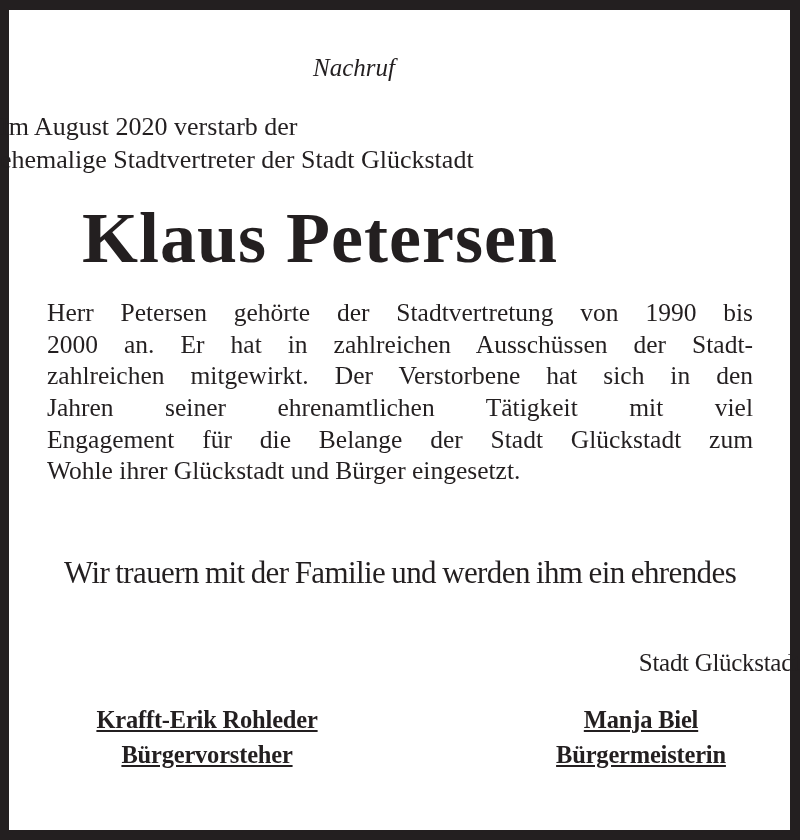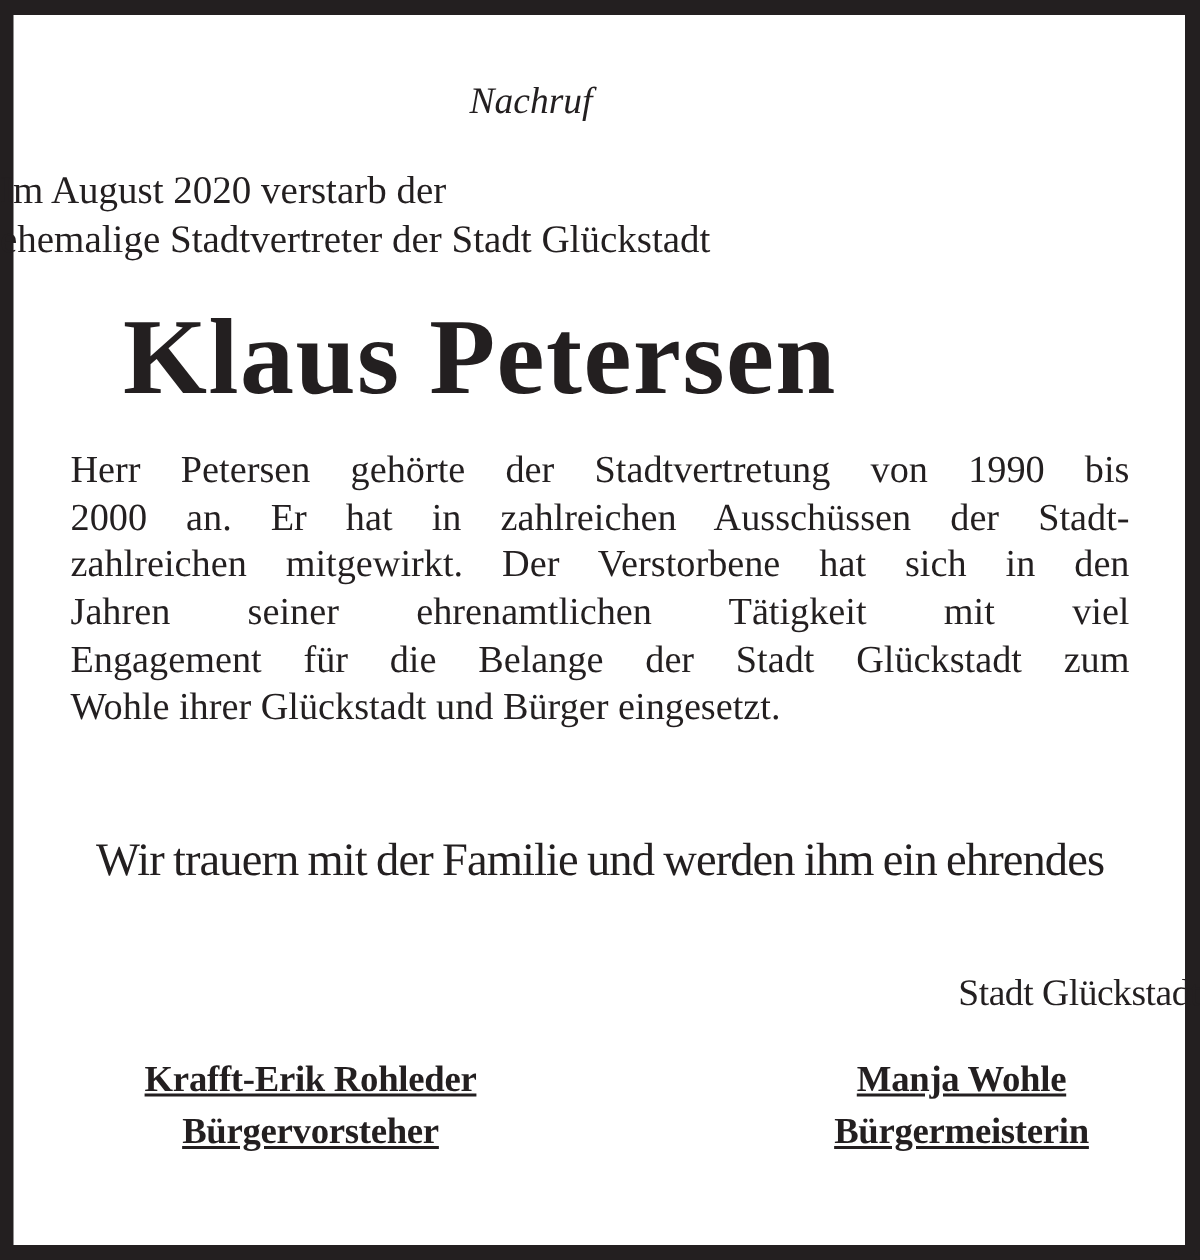--- a/index.html
+++ b/index.html
@@ -135,15 +135,15 @@
 </div>
 
 <div class="abs issuer">Stadt Glückstadt</div>
 
 <div class="abs sig sig-left">
   <span>Krafft-Erik Rohleder</span>
   <span>Bürgervorsteher</span>
 </div>
 
 <div class="abs sig sig-right">
-  <span>Manja Wohle</span>
+  <span>Manja Biel</span>
   <span>Bürgermeisterin</span>
 </div>
 
 </body></html>

